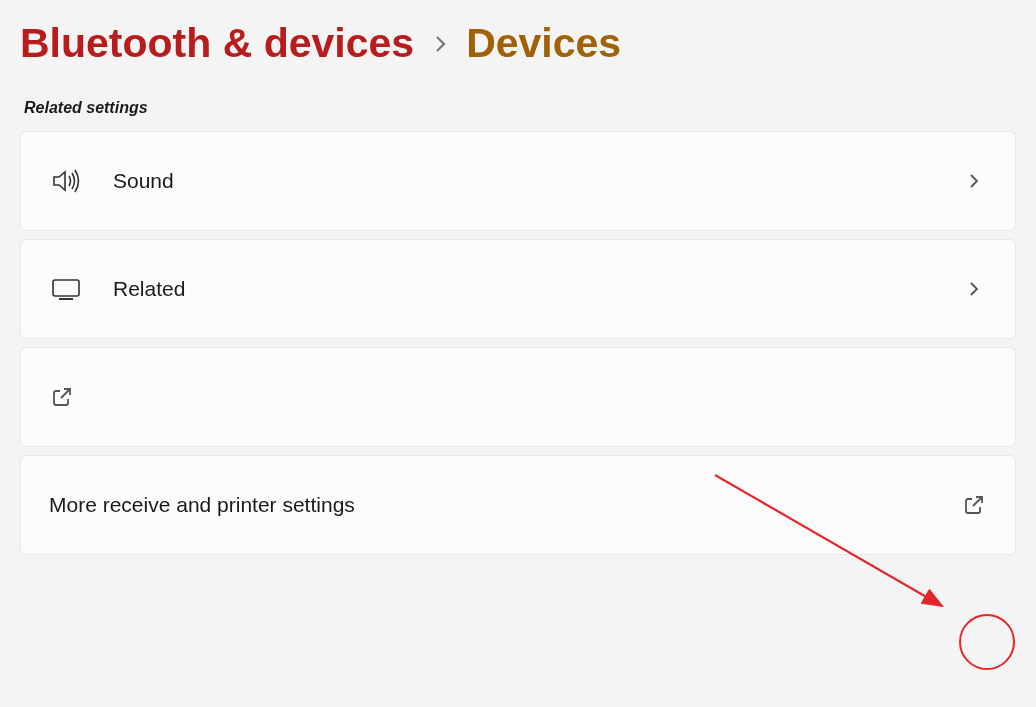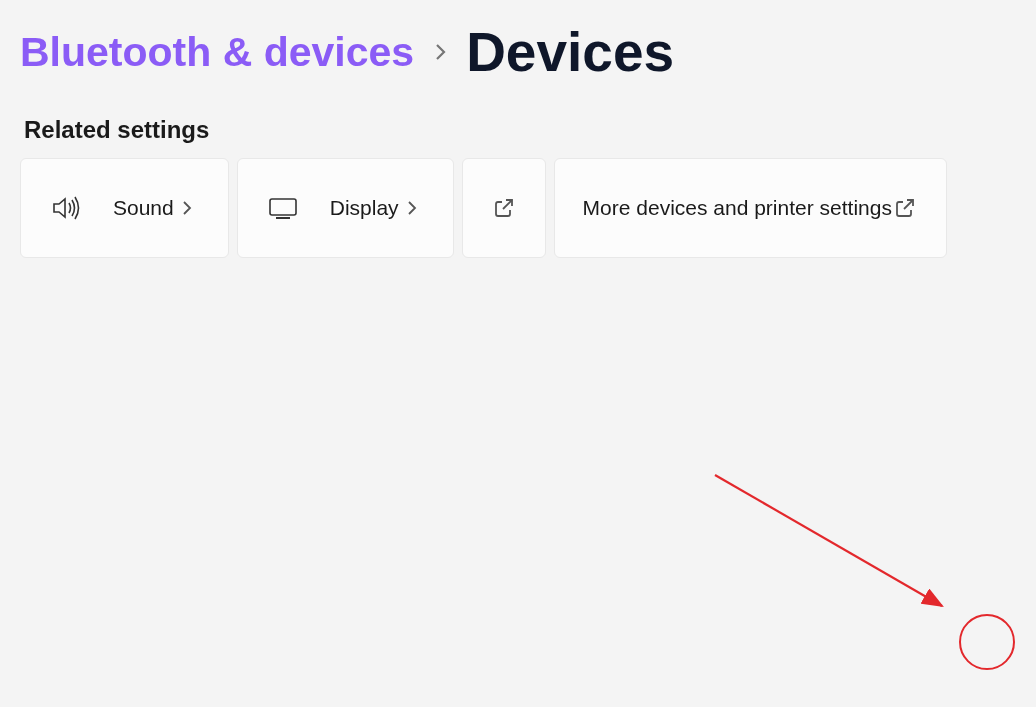--- a/index.html
+++ b/index.html
@@ -18,43 +18,45 @@
   }
   .breadcrumb {
     display: flex;
     align-items: center;
     gap: 18px;
     margin-bottom: 32px;
   }
   .breadcrumb-parent {
     font-size: 41px;
     font-weight: 600;
-    color: #8b5cf6;
+    color: #b91c1c;
     cursor: pointer;
   }
   .breadcrumb-chevron {
     display: flex;
     align-items: center;
     color: #767676;
   }
   .breadcrumb-current {
-    font-size: 55px;
+    font-size: 41px;
     font-weight: 600;
-    color: #0f172a;
+    color: #a16207;
   }
   .section-title {
-    font-size: 24px;
+    font-size: 16px;
     font-weight: 600;
     margin-bottom: 14px;
     margin-left: 4px;
+    font-style: italic;
   }
   .settings-list {
     display: flex;
-    flex-direction: row;
+    flex-direction: column;
     gap: 8px;
+    justify-content: space-between;
   }
   .setting-card {
     background: #fcfcfc;
     border: 1px solid #e8e8e8;
     border-radius: 6px;
     display: flex;
     align-items: center;
     padding: 0 28px;
     height: 100px;
     cursor: pointer;
@@ -131,41 +133,41 @@
     </span>
   </div>
 
   <div class="setting-card">
     <span class="setting-icon">
       <svg width="30" height="24" viewBox="0 0 30 24" fill="none" stroke="currentColor" stroke-width="1.6">
         <rect x="2" y="3" width="26" height="16" rx="2"></rect>
         <line x1="8" y1="22" x2="22" y2="22" stroke-width="2"></line>
       </svg>
     </span>
-    <span class="setting-label">Display</span>
+    <span class="setting-label">Related</span>
     <span class="setting-action">
       <svg width="14" height="18" viewBox="0 0 14 18" fill="none" stroke="currentColor" stroke-width="1.8">
         <polyline points="4,3 10,9 4,15"></polyline>
       </svg>
     </span>
   </div>
 
 
   <div class="setting-card">
     <span class="setting-action">
       <svg width="22" height="22" viewBox="0 0 22 22" fill="none" stroke="currentColor" stroke-width="1.8">
         <path d="M9 5 L5 5 Q3 5 3 7 L3 17 Q3 19 5 19 L15 19 Q17 19 17 17 L17 13"></path>
         <polyline points="13,3 19,3 19,9"></polyline>
         <line x1="19" y1="3" x2="10" y2="12"></line>
       </svg>
     </span>
   </div>
 
   <div class="setting-card">
-    <span class="setting-label">More devices and printer settings</span>
+    <span class="setting-label">More receive and printer settings</span>
     <span class="setting-action">
       <svg width="22" height="22" viewBox="0 0 22 22" fill="none" stroke="currentColor" stroke-width="1.8">
         <path d="M9 5 L5 5 Q3 5 3 7 L3 17 Q3 19 5 19 L15 19 Q17 19 17 17 L17 13"></path>
         <polyline points="13,3 19,3 19,9"></polyline>
         <line x1="19" y1="3" x2="10" y2="12"></line>
       </svg>
     </span>
   </div>
 
 </div>

